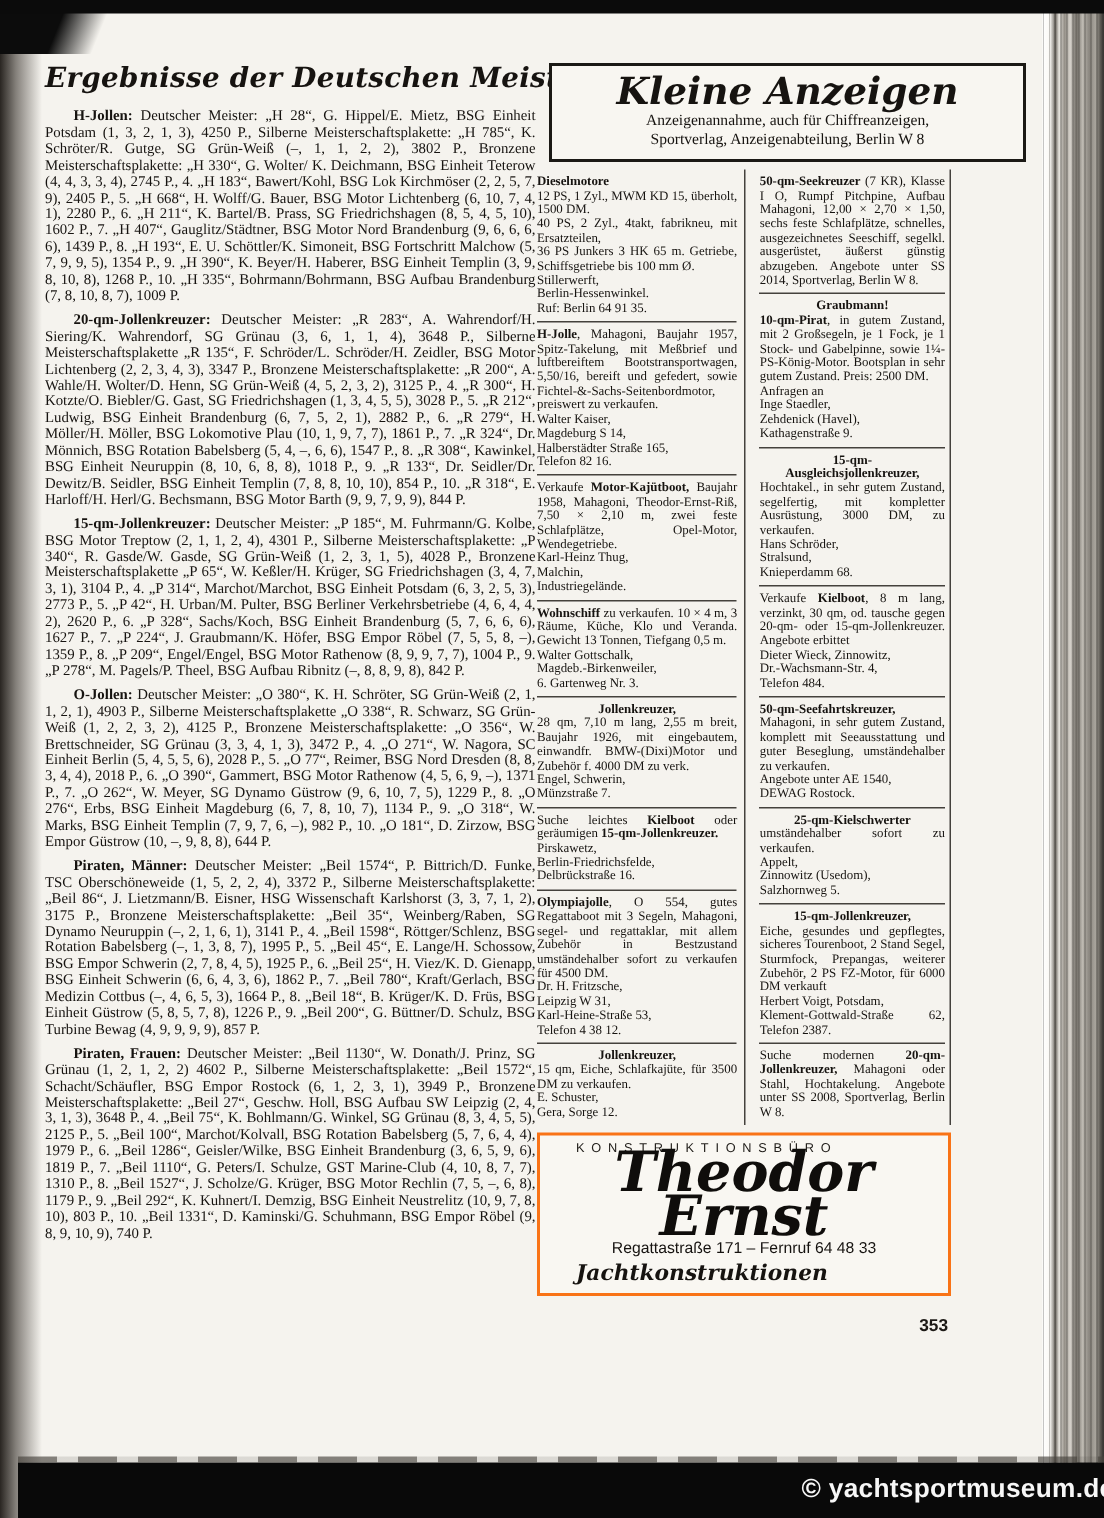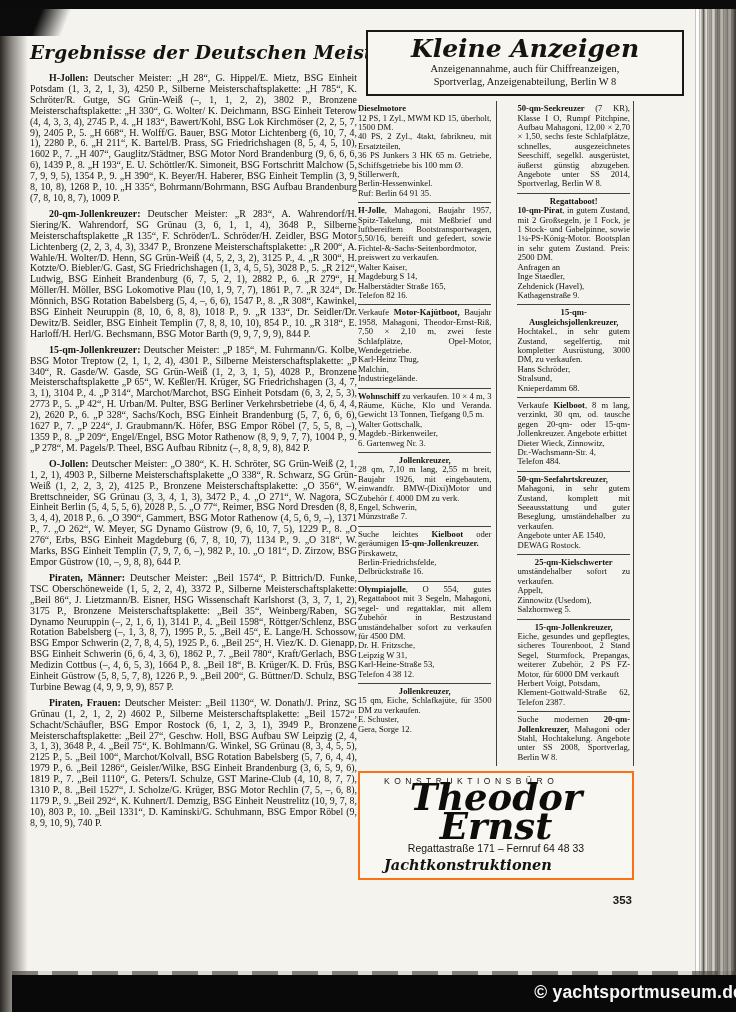--- a/index.html
+++ b/index.html
@@ -26,31 +26,31 @@
     background:repeating-linear-gradient(90deg,rgba(70,66,60,.65) 0 26px,rgba(70,66,60,.15) 26px 40px);}
 
   
   .results{position:absolute;left:30px;top:42px;width:327px;z-index:2;color:#161310;}
   .results-title{font-family:"DejaVu Serif",serif;font-style:italic;font-weight:bold;
     font-size:18.5px;line-height:22px;margin:0 0 9px 0;letter-spacing:.2px;white-space:nowrap;}
   .res{font-size:9.9px;line-height:10.9px;text-align:justify;margin:0 0 5px 0;}
   .res b{font-weight:bold;margin-left:19px;}
 
   
-  .classifieds{position:absolute;left:358px;top:30px;width:340px;z-index:2;color:#161310;}
+  .classifieds{position:absolute;left:358px;top:42px;width:340px;z-index:2;color:#161310;}
   .anz-box{margin-left:8px;width:318px;box-sizing:border-box;border:2px solid #1b1915;
     background:#f8f6f1;text-align:center;padding:3px 4px 6px;}
   .anz-title{font-family:"DejaVu Serif",serif;font-style:italic;font-weight:bold;
     font-size:25px;line-height:28px;}
   .anz-sub{font-size:10.4px;line-height:12.6px;}
 
   .ads{display:flex;width:276px;margin-top:5px;border-right:1px solid #44413c;box-sizing:border-box;justify-content:space-between;}
   .ad-col{box-sizing:border-box;}
   .ad-col1{width:140px;border-right:1px solid #44413c;padding-right:5px;}
-  .ad-col2{width:136px;padding-left:20px;padding-right:3px;}
+  .ad-col2{width:136px;padding-left:9px;padding-right:3px;}
   .ad{padding:3px 0 4px;font-size:8.6px;line-height:9.4px;text-align:justify;}
   .ad + .ad{border-top:1px solid #44413c;}
   .ad span{white-space:pre-line;}
   .adtitle{text-align:center;font-weight:bold;white-space:pre-line;}
   .adhead{display:block;}
   .adtitle:empty,.adhead:empty{display:none;}
 
   .ernst-box{margin-top:5px;width:276px;box-sizing:border-box;border:2px solid #f97316;
     background:#f9f7f2;padding:3px 24px 5px;}
   .ernst-kicker{font-family:"Liberation Sans",sans-serif;font-size:8.5px;letter-spacing:4.5px;color:#23201c;}
@@ -118,21 +118,21 @@
 Dr. H. Fritzsche,
 Leipzig W 31,
 Karl-Heine-Straße 53,
 Telefon 4 38 12.</span></div>
         <div class="ad"><div class="adtitle">Jollenkreuzer,</div><span></span><b></b><span></span><b></b><span>15 qm, Eiche, Schlafkajüte, für 3500 DM zu verkaufen.
 E. Schuster,
 Gera, Sorge 12.</span></div>
       </div>
       <div class="ad-col ad-col2">
         <div class="ad"><span></span><b>50-qm-Seekreuzer</b><span></span><b></b><span> (7 KR), Klasse I O, Rumpf Pitchpine, Aufbau Mahagoni, 12,00 × 2,70 × 1,50, sechs feste Schlafplätze, schnelles, ausgezeichnetes Seeschiff, segelkl. ausgerüstet, äußerst günstig abzugeben. Angebote unter SS 2014, Sportverlag, Berlin W 8.</span></div>
-        <div class="ad"><div class="adtitle">Regattaboot!</div><span></span><b>10-qm-Pirat</b><span></span><b></b><span>, in gutem Zustand, mit 2 Großsegeln, je 1 Fock, je 1 Stock- und Gabelpinne, sowie 1¼-PS-König-Motor. Bootsplan in sehr gutem Zustand. Preis: 2500 DM.
+        <div class="ad"><div class="adtitle">Graubmann!</div><span></span><b>10-qm-Pirat</b><span></span><b></b><span>, in gutem Zustand, mit 2 Großsegeln, je 1 Fock, je 1 Stock- und Gabelpinne, sowie 1¼-PS-König-Motor. Bootsplan in sehr gutem Zustand. Preis: 2500 DM.
 Anfragen an
 Inge Staedler,
 Zehdenick (Havel),
 Kathagenstraße 9.</span></div>
         <div class="ad"><div class="adtitle">15-qm-
 Ausgleichsjollenkreuzer,</div><span></span><b></b><span></span><b></b><span>Hochtakel., in sehr gutem Zustand, segelfertig, mit kompletter Ausrüstung, 3000 DM, zu verkaufen.
 Hans Schröder,
 Stralsund,
 Knieperdamm 68.</span></div>
         <div class="ad"><span>Verkaufe </span><b>Kielboot</b><span></span><b></b><span>, 8 m lang, verzinkt, 30 qm, od. tausche gegen 20-qm- oder 15-qm-Jollenkreuzer. Angebote erbittet

